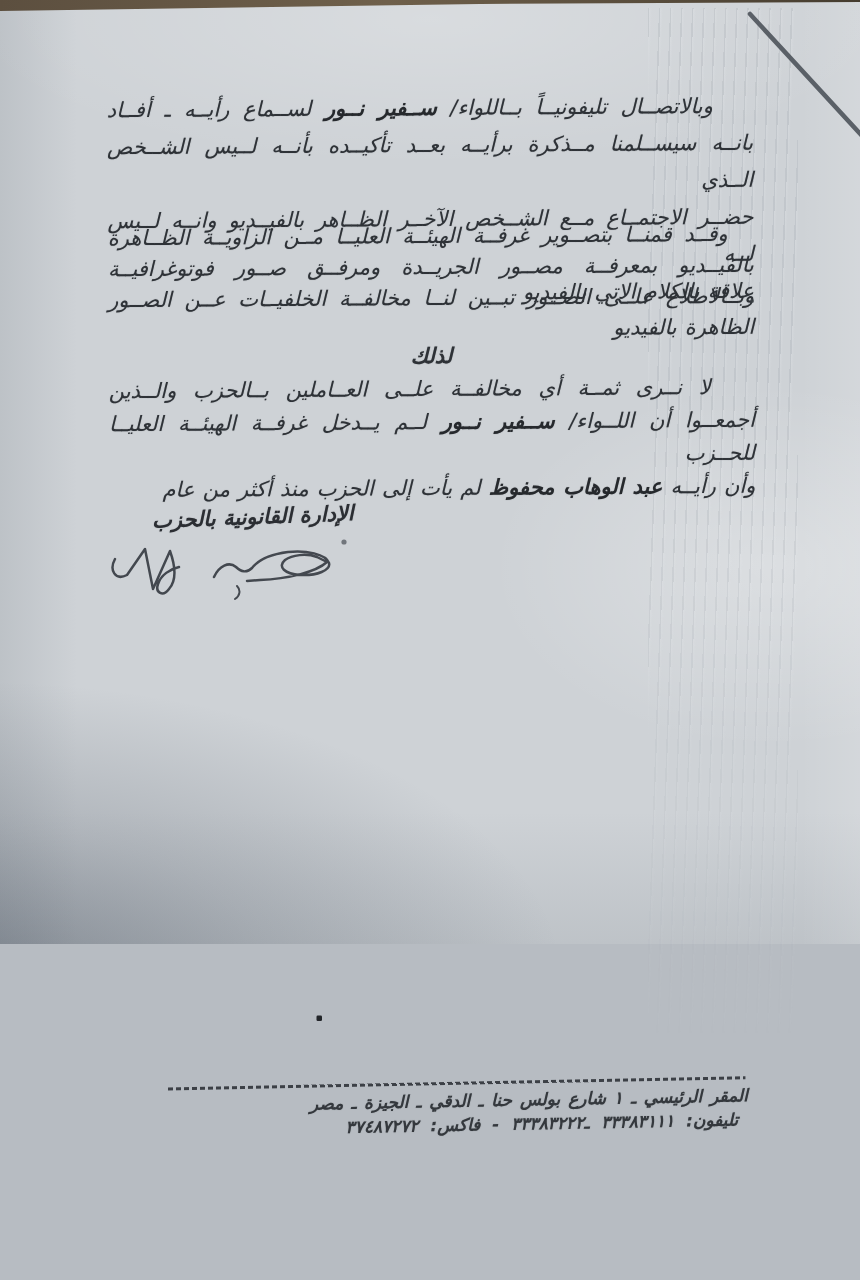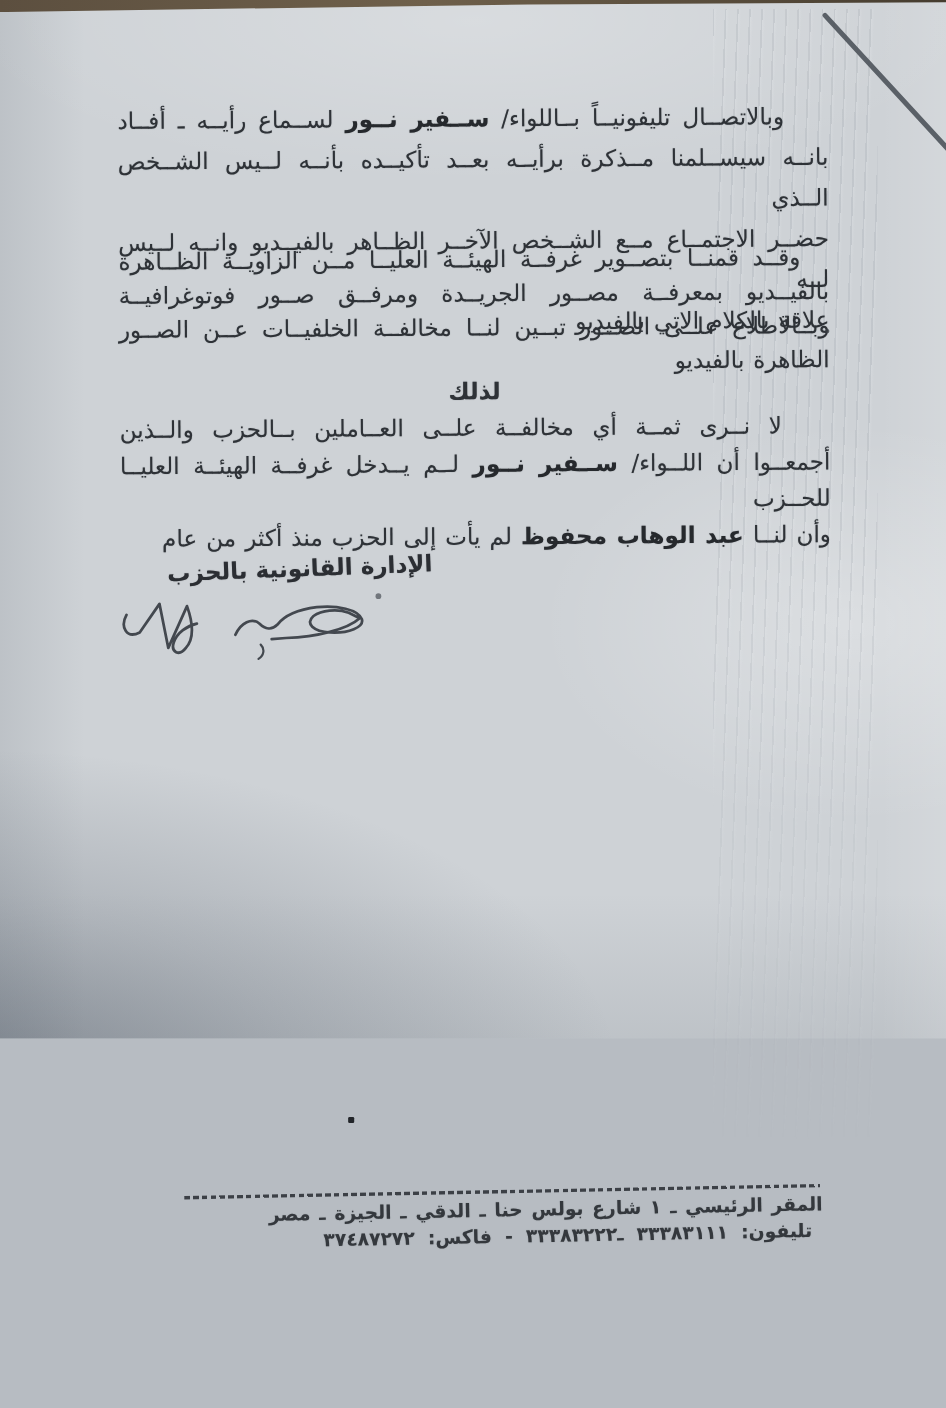--- a/index.html
+++ b/index.html
@@ -2,21 +2,21 @@
 <html lang="ar" dir="rtl"><head>
 <meta charset="utf-8">
 <style>
   html, body {
     margin: 0; padding: 0;
     width: 860px; height: 1280px;
     overflow: hidden;
     font-family: "DejaVu Sans", sans-serif;
     background: #b7bcc2;
   }
-  .scene { position: relative; width: 860px; height: 944px; }
+  .scene { position: relative; width: 860px; height: 944px; font-style: italic; }
 
   
   .paper {
     position: absolute; inset: 0;
     background:
       radial-gradient(120% 55% at -4% 104%, rgba(58,68,82,.45) 0%, rgba(58,68,82,.20) 30%, rgba(0,0,0,0) 58%),
       radial-gradient(60% 35% at 90% 60%, rgba(255,255,255,.28) 0%, rgba(0,0,0,0) 55%),
       radial-gradient(90% 26% at 50% 2%, rgba(255,255,255,.22) 0%, rgba(0,0,0,0) 60%),
       linear-gradient(90deg, rgba(92,102,112,.15) 0%, rgba(0,0,0,0) 9%),
       linear-gradient(270deg, rgba(255,255,255,.12) 0%, rgba(0,0,0,0) 7%),
@@ -116,21 +116,21 @@
       <div class="line">بالفيــديو بمعرفــة مصــور الجريــدة ومرفــق صــور فوتوغرافيــة</div>
       <div class="line">وبــالاطلاع علــى الصــور تبــين لنــا مخالفــة الخلفيــات عــن الصــور</div>
       <div class="line end">الظاهرة بالفيديو</div>
     </div>
 
     <div class="para hd">لذلك</div>
 
     <div class="para p3">
       <div class="line ind44">لا نــرى ثمــة أي مخالفــة علــى العــاملين بــالحزب والــذين</div>
       <div class="line"><span>أجمعــوا أن اللــواء/ </span><span class="b">ســفير نــور</span><span> لــم يــدخل غرفــة الهيئــة العليــا للحــزب</span></div>
-      <div class="line end"><span>وأن لنــا </span><span class="b">عبد الوهاب محفوظ</span><span> لم يأت إلى الحزب منذ أكثر من عام</span></div>
+      <div class="line end"><span>وأن رأيــه </span><span class="b">عبد الوهاب محفوظ</span><span> لم يأت إلى الحزب منذ أكثر من عام</span></div>
     </div>
   </div>
 
   <div class="sig-title">الإدارة القانونية بالحزب</div>
 
   <svg class="overlay" width="860" height="1280" viewBox="0 0 860 1280" xmlns="http://www.w3.org/2000/svg">
 
     <line x1="750" y1="14" x2="864" y2="138" stroke="#4e545b" stroke-width="4.5" stroke-linecap="round" opacity="0.9"></line>
 
     <circle cx="752" cy="301" r="2" fill="#3a3e44" opacity="0.8"></circle>

